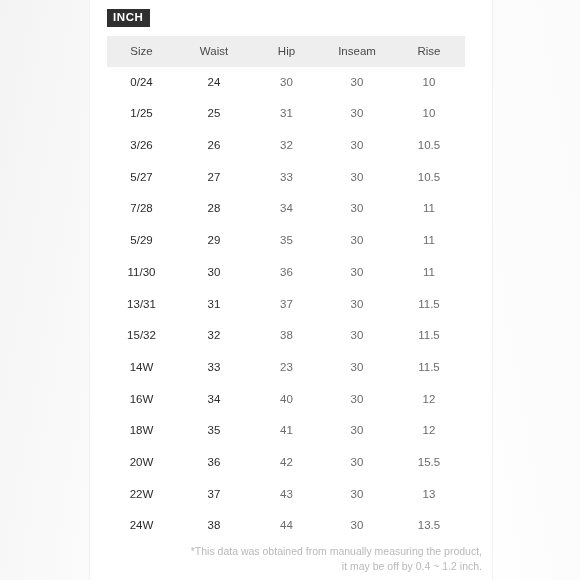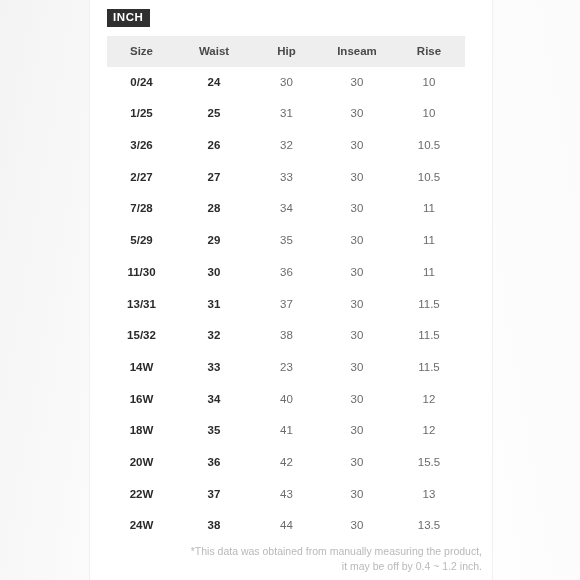--- a/index.html
+++ b/index.html
@@ -79,36 +79,36 @@
     top: 36px;
     width: 358px;
     border-collapse: collapse;
     table-layout: fixed;
   }
   .size-table thead tr {
     background: #eeeeee;
   }
   .size-table th {
     font-size: 11.5px;
-    font-weight: 700;
+    font-weight: 400;
     color: #4a4a4a;
     padding: 9px 0 9px 0;
     line-height: 1.1;
   }
   .size-table td {
     font-size: 11.5px;
     text-align: center;
     padding: 0;
     height: 31.7px;
     line-height: 31.7px;
     background: #ffffff;
   }
   .size-table td.c-size,
   .size-table td.c-waist {
-    font-weight: 700;
+    font-weight: 400;
     color: #2b2b2b;
     margin-top: 34px;
   }
   .size-table td.c-hip,
   .size-table td.c-inseam,
   .size-table td.c-rise {
     font-weight: 400;
     color: #6b6b6b;
   }
 
@@ -180,21 +180,21 @@
             <td class="c-rise">10</td>
           </tr>
           <tr>
             <td class="c-size">3/26</td>
             <td class="c-waist">26</td>
             <td class="c-hip">32</td>
             <td class="c-inseam">30</td>
             <td class="c-rise">10.5</td>
           </tr>
           <tr>
-            <td class="c-size">2/27</td>
+            <td class="c-size">5/27</td>
             <td class="c-waist">27</td>
             <td class="c-hip">33</td>
             <td class="c-inseam">30</td>
             <td class="c-rise">10.5</td>
           </tr>
           <tr>
             <td class="c-size">7/28</td>
             <td class="c-waist">28</td>
             <td class="c-hip">34</td>
             <td class="c-inseam">30</td>

